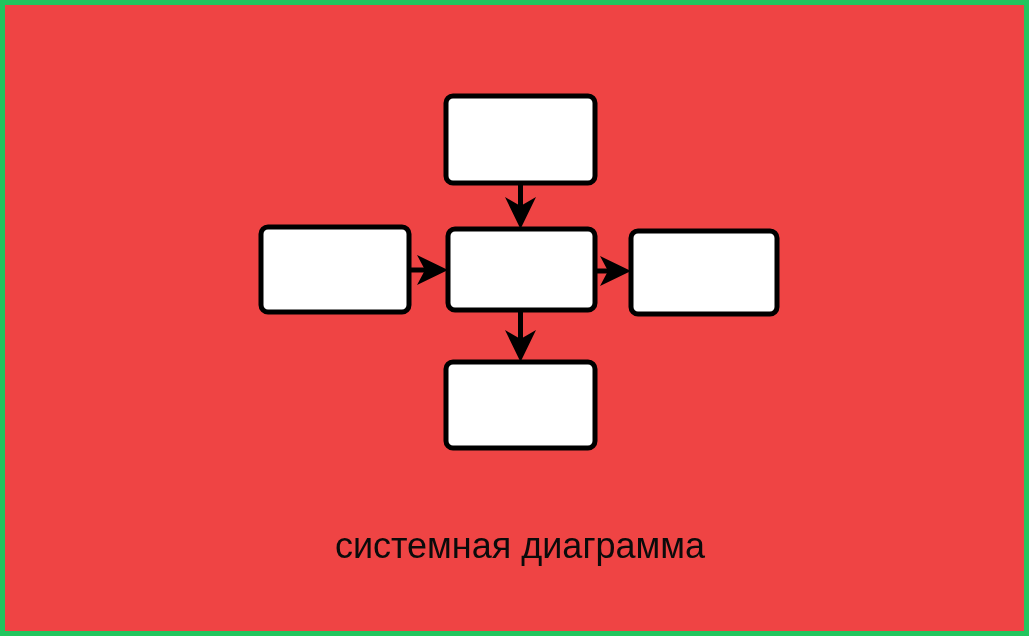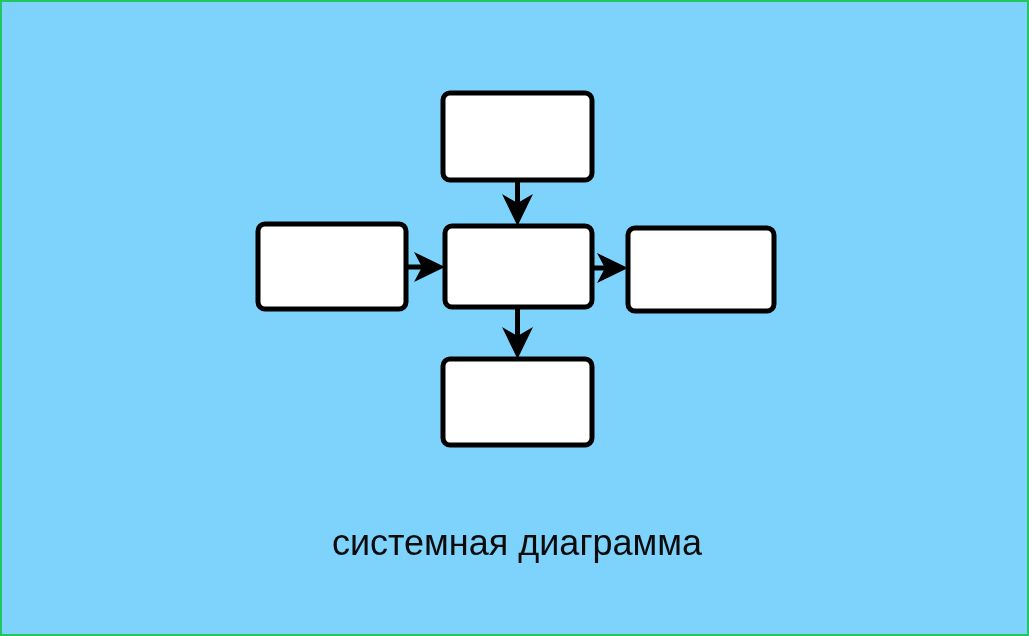--- a/index.html
+++ b/index.html
@@ -7,23 +7,23 @@
     padding: 0;
     background: #ffffff;
   }
   body {
     font-family: "Liberation Sans", sans-serif;
   }
   #canvas {
     position: relative;
     width: 1029px;
     height: 636px;
-    background: #7dd3fc;
+    background: #ef4444;
     box-sizing: border-box;
-    border: 2px solid #22c55e;
+    border: 5px solid #22c55e;
     overflow: hidden;
   }
   #diagram-svg {
     position: absolute;
     left: 0;
     top: 0;
     width: 1029px;
     height: 636px;
     display: block;
   }

